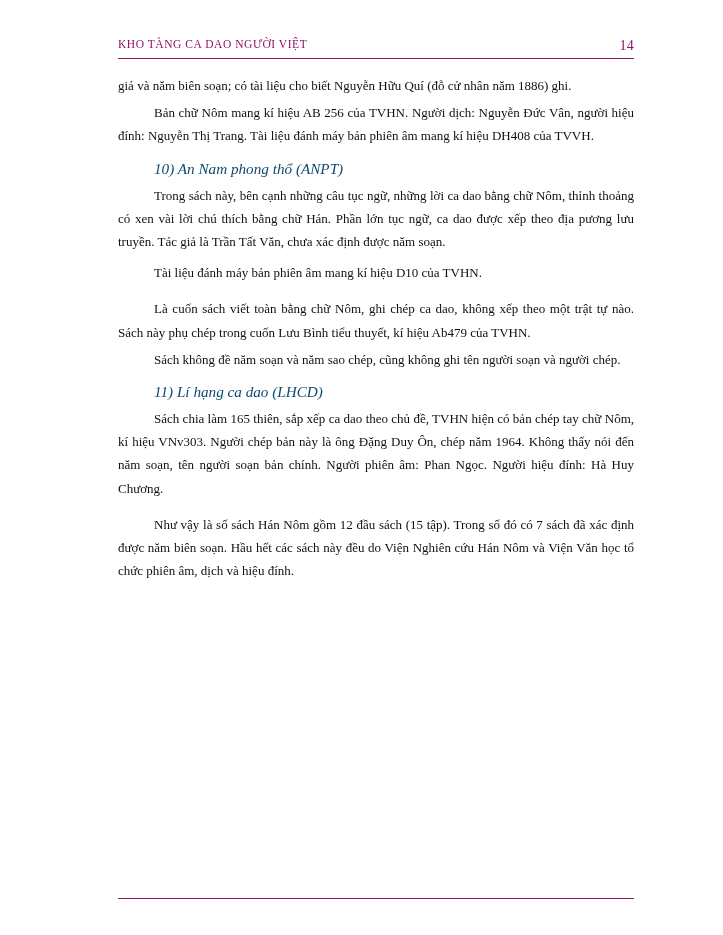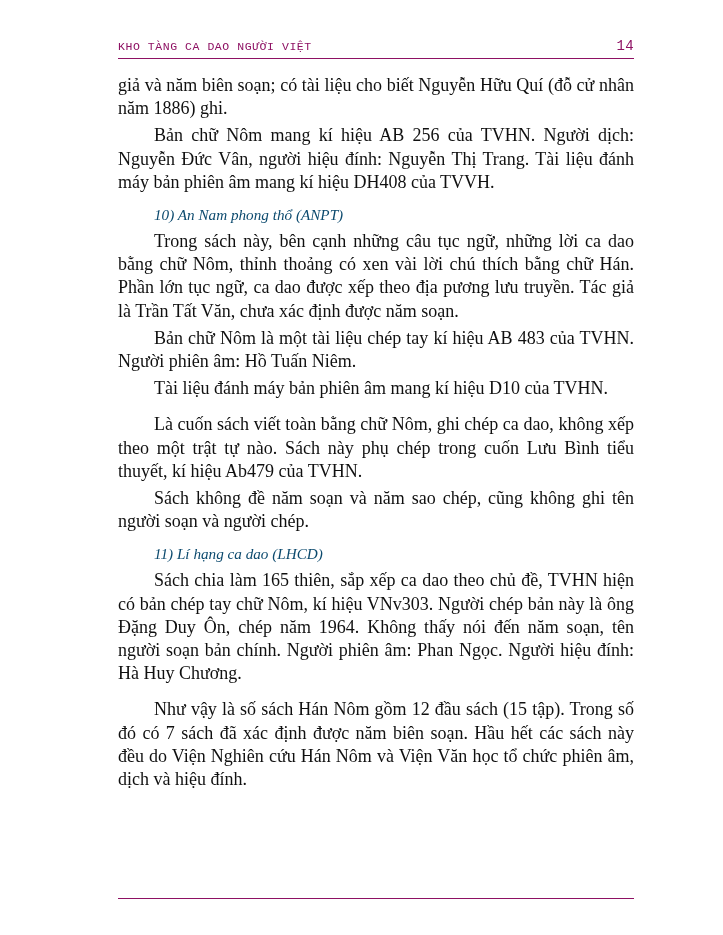--- a/index.html
+++ b/index.html
@@ -22,27 +22,27 @@
     width: 723px;
     height: 935px;
     box-sizing: border-box;
   }
   .header {
     position: absolute;
     left: 118px;
     top: 38px;
     width: 516px;
     display: flex;
-    align-items: center;
+    align-items: flex-start;
     justify-content: space-between;
     color: #8e1163;
     font-size: 12.5px;
     letter-spacing: 0.3px;
     font-variant: small-caps;
-    font-family: Liberation Mono, monospace;
+    font-family: Liberation Serif, serif;
   }
   .header-title {
     text-transform: uppercase;
     font-size: 11.5px;
     letter-spacing: 0.55px;
   }
   .header-page {
     font-size: 14px;
     color: #8e1163;
   }
@@ -55,21 +55,21 @@
     background: #8e1163;
   }
   .content {
     position: absolute;
     left: 118px;
     top: 74px;
     width: 516px;
   }
   p {
     margin: 0 0 0 0;
-    font-size: 18px;
+    font-size: 13px;
     line-height: 23.2px;
     text-align: justify;
     text-justify: inter-word;
     hyphens: none;
   }
   p.indent {
     text-indent: 36px;
   }
   p.noindent {
     text-indent: 0;
@@ -112,21 +112,20 @@
 
     <p class="indent">Bản chữ Nôm mang kí hiệu AB 256 của TVHN. Người dịch: Nguyễn Đức Vân, người hiệu đính: Nguyễn Thị Trang. Tài liệu đánh máy bản phiên âm mang kí hiệu DH408 của TVVH.</p>
     <div class="gap-md"></div>
 
     <p class="subhead">10) An Nam phong thổ (ANPT)</p>
     <div class="gap-sm"></div>
 
     <p class="indent">Trong sách này, bên cạnh những câu tục ngữ, những lời ca dao bằng chữ Nôm, thỉnh thoảng có xen vài lời chú thích bằng chữ Hán. Phần lớn tục ngữ, ca dao được xếp theo địa pương lưu truyền. Tác giả là Trần Tất Văn, chưa xác định được năm soạn.</p>
     <div class="gap-sm"></div>
 
-    <p class="indent">Bản chữ Nôm là một tài liệu chép tay kí hiệu AB 483 của TVHN. Người phiên âm: Hồ Tuấn Niêm.</p>
     <div class="gap-sm"></div>
 
     <p class="indent">Tài liệu đánh máy bản phiên âm mang kí hiệu D10 của TVHN.</p>
     <div class="gap-md"></div>
 
     <div class="gap-sm"></div>
 
     <p class="indent">Là cuốn sách viết toàn bằng chữ Nôm, ghi chép ca dao, không xếp theo một trật tự nào. Sách này phụ chép trong cuốn Lưu Bình tiểu thuyết, kí hiệu Ab479 của TVHN.</p>
     <div class="gap-sm"></div>
 

